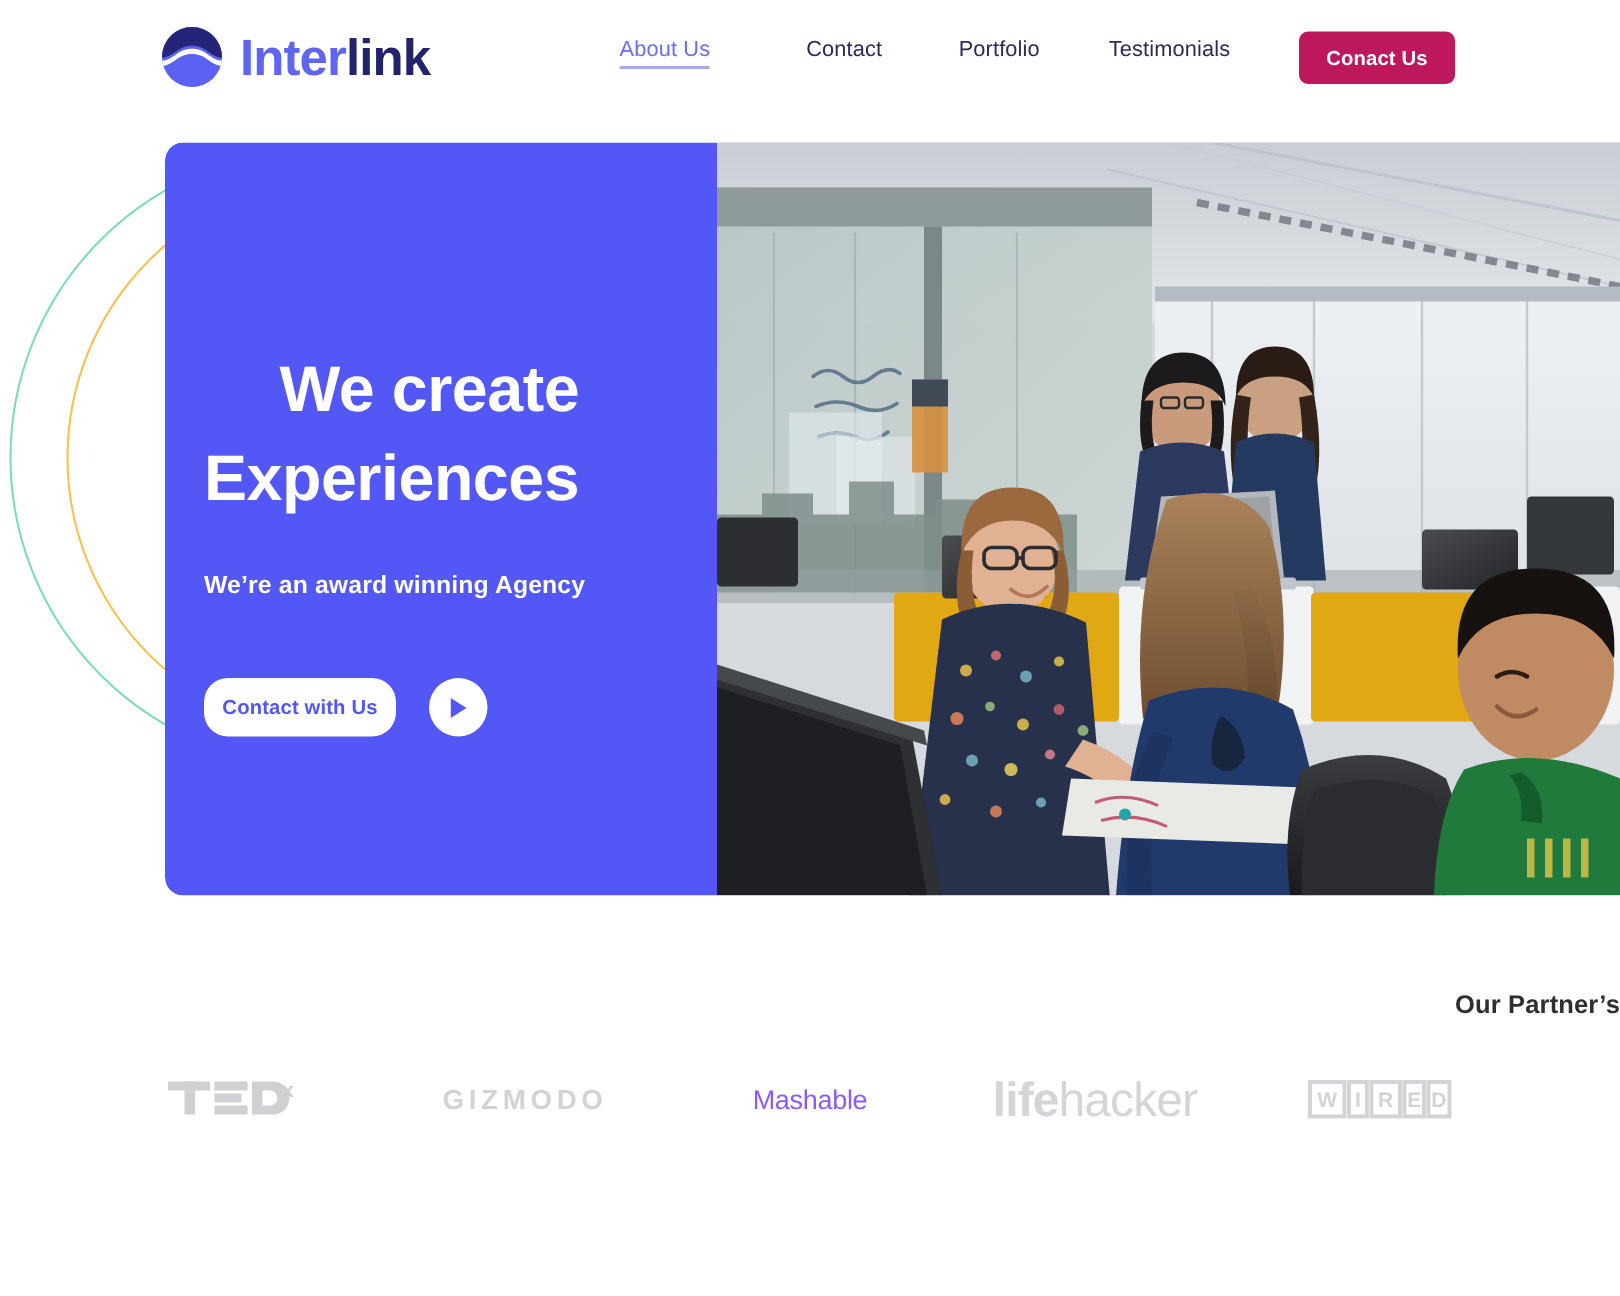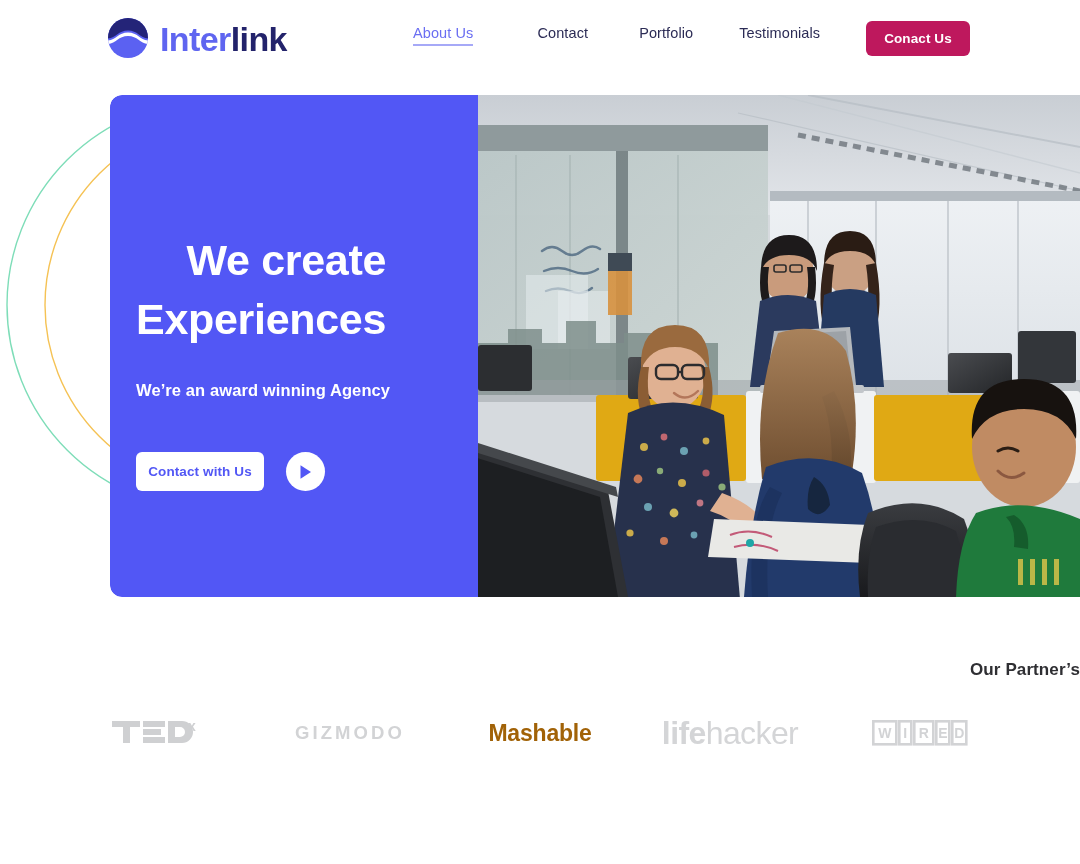--- a/index.html
+++ b/index.html
@@ -178,21 +178,21 @@
     align-items: center;
     gap: 22px;
   }
 
   .hero-btn {
     width: 128px;
     height: 39px;
     background: #ffffff;
     color: #5257f5;
     border: none;
-    border-radius: 6px;
+    border-radius: 16px;
     font-family: "Liberation Sans", sans-serif;
     font-size: 13.5px;
     font-weight: 700;
     letter-spacing: 0.1px;
     cursor: pointer;
     display: flex;
     align-items: center;
     justify-content: center;
   }
 
@@ -255,24 +255,24 @@
   .slot-lifehacker{ width: 190px; }
   .slot-wired     { width: 190px; }
 
   .logo-gizmodo {
     font-size: 18.5px;
     font-weight: 700;
     letter-spacing: 3.1px;
     color: #d2d3d5;
   }
   .logo-mashable {
-    font-size: 23px;
-    font-weight: 700;
+    font-size: 18px;
+    font-weight: 400;
     letter-spacing: -0.2px;
-    color: #a16207;
+    color: #8b5cf6;
   }
   .logo-lifehacker {
     font-size: 32px;
     letter-spacing: -0.6px;
     color: #d4d5d7;
     font-weight: 400;
   }
   .logo-lifehacker b { font-weight: 700; }
 </style>
 </head>

